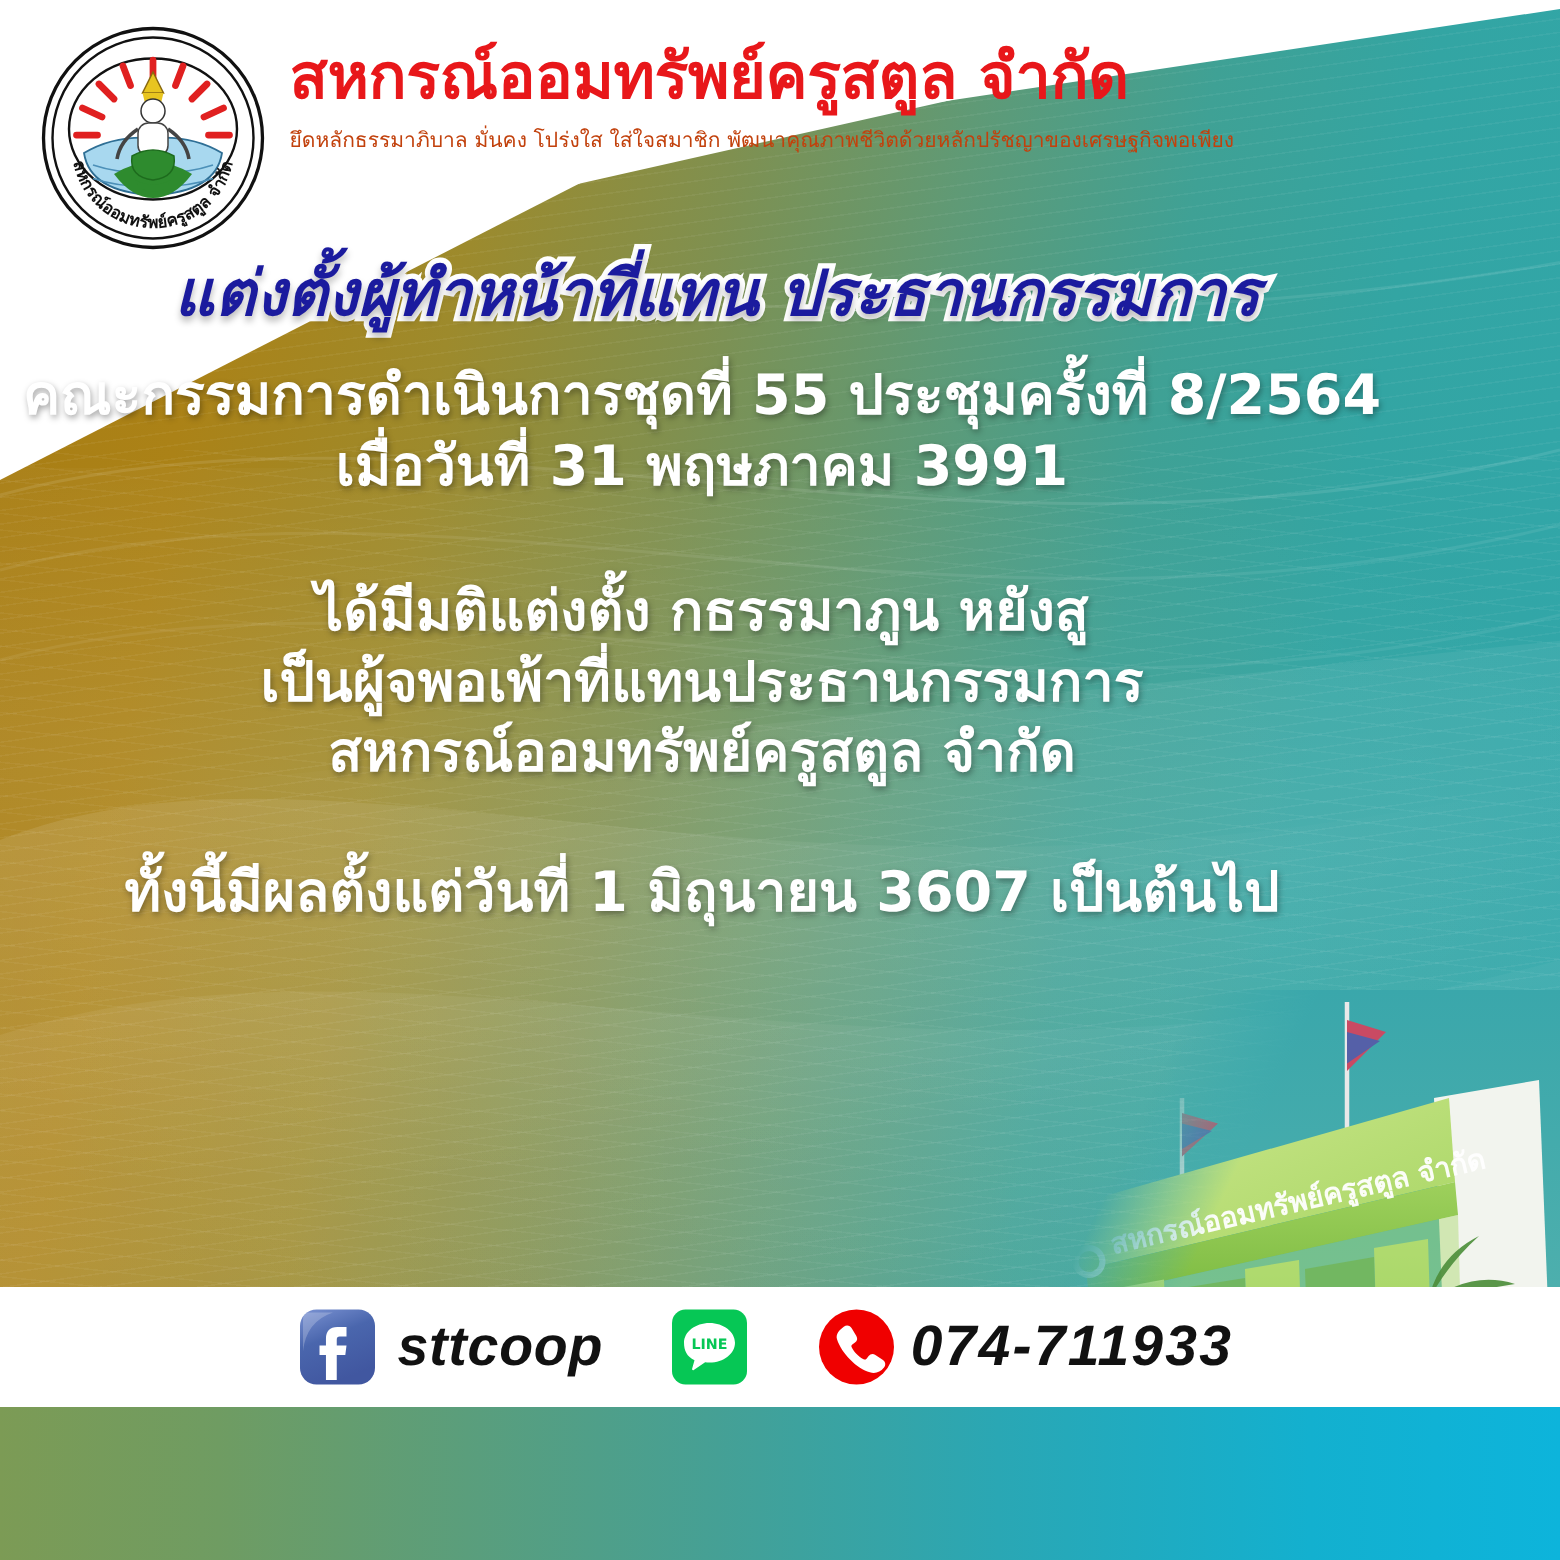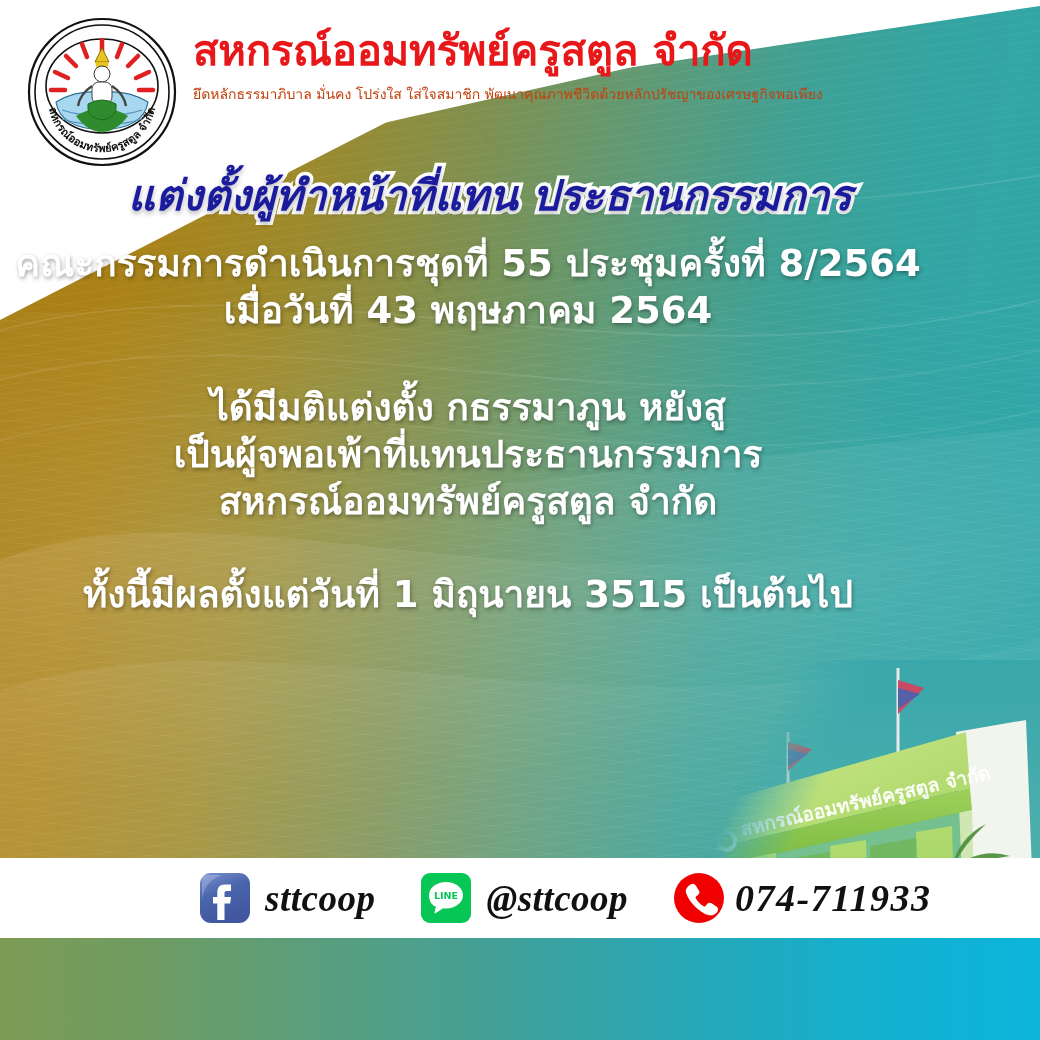--- a/index.html
+++ b/index.html
@@ -88,21 +88,21 @@
     letter-spacing:-.3px;white-space:nowrap;
   }
   .brand-sub{
     font-family:"DejaVu Sans","Liberation Sans",sans-serif;
     font-size:14px;line-height:22px;color:#c2410c;white-space:nowrap;
     margin-top:7px;
   }
 
   
   .title-wrap{
-    position:absolute;left:12px;top:168px;width:956px;text-align:center;z-index:8;
+    position:absolute;left:0;top:168px;width:956px;text-align:center;z-index:8;
   }
   .title{
     display:inline-block;
     font-family:"DejaVu Sans","Liberation Sans",sans-serif;
     font-weight:bold;font-style:italic;
     font-size:42px;line-height:56px;color:#1b1b9e;
     -webkit-text-stroke:7px #ffffff;
     paint-order:stroke fill;
     text-shadow:0 3px 5px rgba(0,0,0,.28);
     white-space:nowrap;
@@ -132,21 +132,21 @@
   
   .footer-white{
     position:absolute;left:0;top:858px;width:1040px;height:80px;background:#ffffff;z-index:12;
   }
   .footer-row{
     position:absolute;left:0;top:858px;width:1040px;height:80px;
     display:flex;align-items:center;z-index:13;
   }
   .f-item{display:flex;align-items:center;}
   .f-label{
-    font-family:Liberation Serif, serif;
+    font-family:Liberation Sans, sans-serif;
     font-weight:bold;font-style:italic;font-size:37px;color:#111;
     margin-left:13px;letter-spacing:.5px;
   }
   .f-label.phone{font-size:38px;letter-spacing:1.5px;margin-left:9px;}
   .icon-box{width:54px;height:54px;flex:0 0 54px;}
 
   .footer-bar{
     position:absolute;left:0;top:938px;width:1040px;height:102px;z-index:14;
     background:linear-gradient(90deg,
       #7c9b55 0%, #6f9c62 14%, #5a9e7c 30%, #45a095 46%,
@@ -300,27 +300,27 @@
     <div class="brand-title">สหกรณ์ออมทรัพย์ครูสตูล จำกัด</div>
     <div class="brand-sub">ยึดหลักธรรมาภิบาล มั่นคง โปร่งใส ใส่ใจสมาชิก พัฒนาคุณภาพชีวิตด้วยหลักปรัชญาของเศรษฐกิจพอเพียง</div>
   </div>
 
   <div class="title-wrap">
     <span class="title">แต่งตั้งผู้ทำหน้าที่แทน ประธานกรรมการ</span>
   </div>
 
   <div class="body-wrap">
     <div class="line">คณะกรรมการดำเนินการชุดที่ 55 ประชุมครั้งที่ 8/2564</div>
-    <div class="line">เมื่อวันที่ 43 พฤษภาคม 2564</div>
+    <div class="line">เมื่อวันที่ 31 พฤษภาคม 3991</div>
     <div class="spacer"></div>
     <div class="line">ได้มีมติแต่งตั้ง กธรรมาภูน หยังสู</div>
     <div class="line">เป็นผู้จพอเพ้าที่แทนประธานกรรมการ</div>
     <div class="line">สหกรณ์ออมทรัพย์ครูสตูล จำกัด</div>
     <div class="spacer2"></div>
-    <div class="line">ทั้งนี้มีผลตั้งแต่วันที่ 1 มิถุนายน 3515 เป็นต้นไป</div>
+    <div class="line">ทั้งนี้มีผลตั้งแต่วันที่ 1 มิถุนายน 3607 เป็นต้นไป</div>
   </div>
 
   <div class="footer-white"></div>
   <div class="footer-row">
 
     <div class="f-item" style="margin-left:198px;">
       <span class="icon-box">
         <svg viewBox="0 0 54 54" width="54" height="54">
           <defs>
             <linearGradient id="fbg" x1="0" y1="0" x2="0.4" y2="1">
@@ -338,21 +338,20 @@
     </div>
 
     <div class="f-item" style="margin-left:44px;">
       <span class="icon-box">
         <svg viewBox="0 0 54 54" width="54" height="54">
           <rect x="2" y="2" width="50" height="50" rx="9" fill="#06c755"></rect>
           <path d="M27,11 c9.4,0 17,5.9 17,13.2 c0,7.3 -7.6,13.2 -17,13.2 c-1,0 -2,-0.1 -2.9,-0.2 l-7.6,5.1 c-0.6,0.4 -1.3,-0.1 -1.1,-0.8 l1.6,-5.6 C11.9,33.5 10,29.2 10,24.2 C10,16.9 17.6,11 27,11 Z" fill="#ffffff"></path>
           <text x="27" y="28" text-anchor="middle" font-family="DejaVu Sans, sans-serif" font-size="9.5" font-weight="bold" fill="#06c755">LINE</text>
         </svg>
       </span>
-      <span class="f-label">@sttcoop</span>
     </div>
 
     <div class="f-item" style="margin-left:44px;text-align:right;">
       <span class="icon-box">
         <svg viewBox="0 0 54 54" width="54" height="54">
           <circle cx="27" cy="27" r="25" fill="#f00000"></circle>
           <path d="M18.5,13.5 c2.2,-1.6 4.3,-0.6 5.4,1.2 l3,4.9 c1,1.7 0.6,3.3 -0.9,4.4 l-1.8,1.3 c-0.6,0.5 -0.8,1.1 -0.4,1.9 c1.5,3.1 4.6,6.3 7.9,8 c0.8,0.4 1.5,0.2 2,-0.4 l1.4,-1.8 c1.2,-1.5 2.9,-1.8 4.5,-0.7 l4.8,3.2 c1.8,1.2 2.5,3.3 0.8,5.4 c-2.3,2.8 -5.6,4.1 -9.3,3 C27.5,41.6 17,31.3 14,21.8 C12.9,18.3 15.9,15.4 18.5,13.5 Z" fill="#ffffff"></path>
         </svg>
       </span>
       <span class="f-label phone">074-711933</span>

